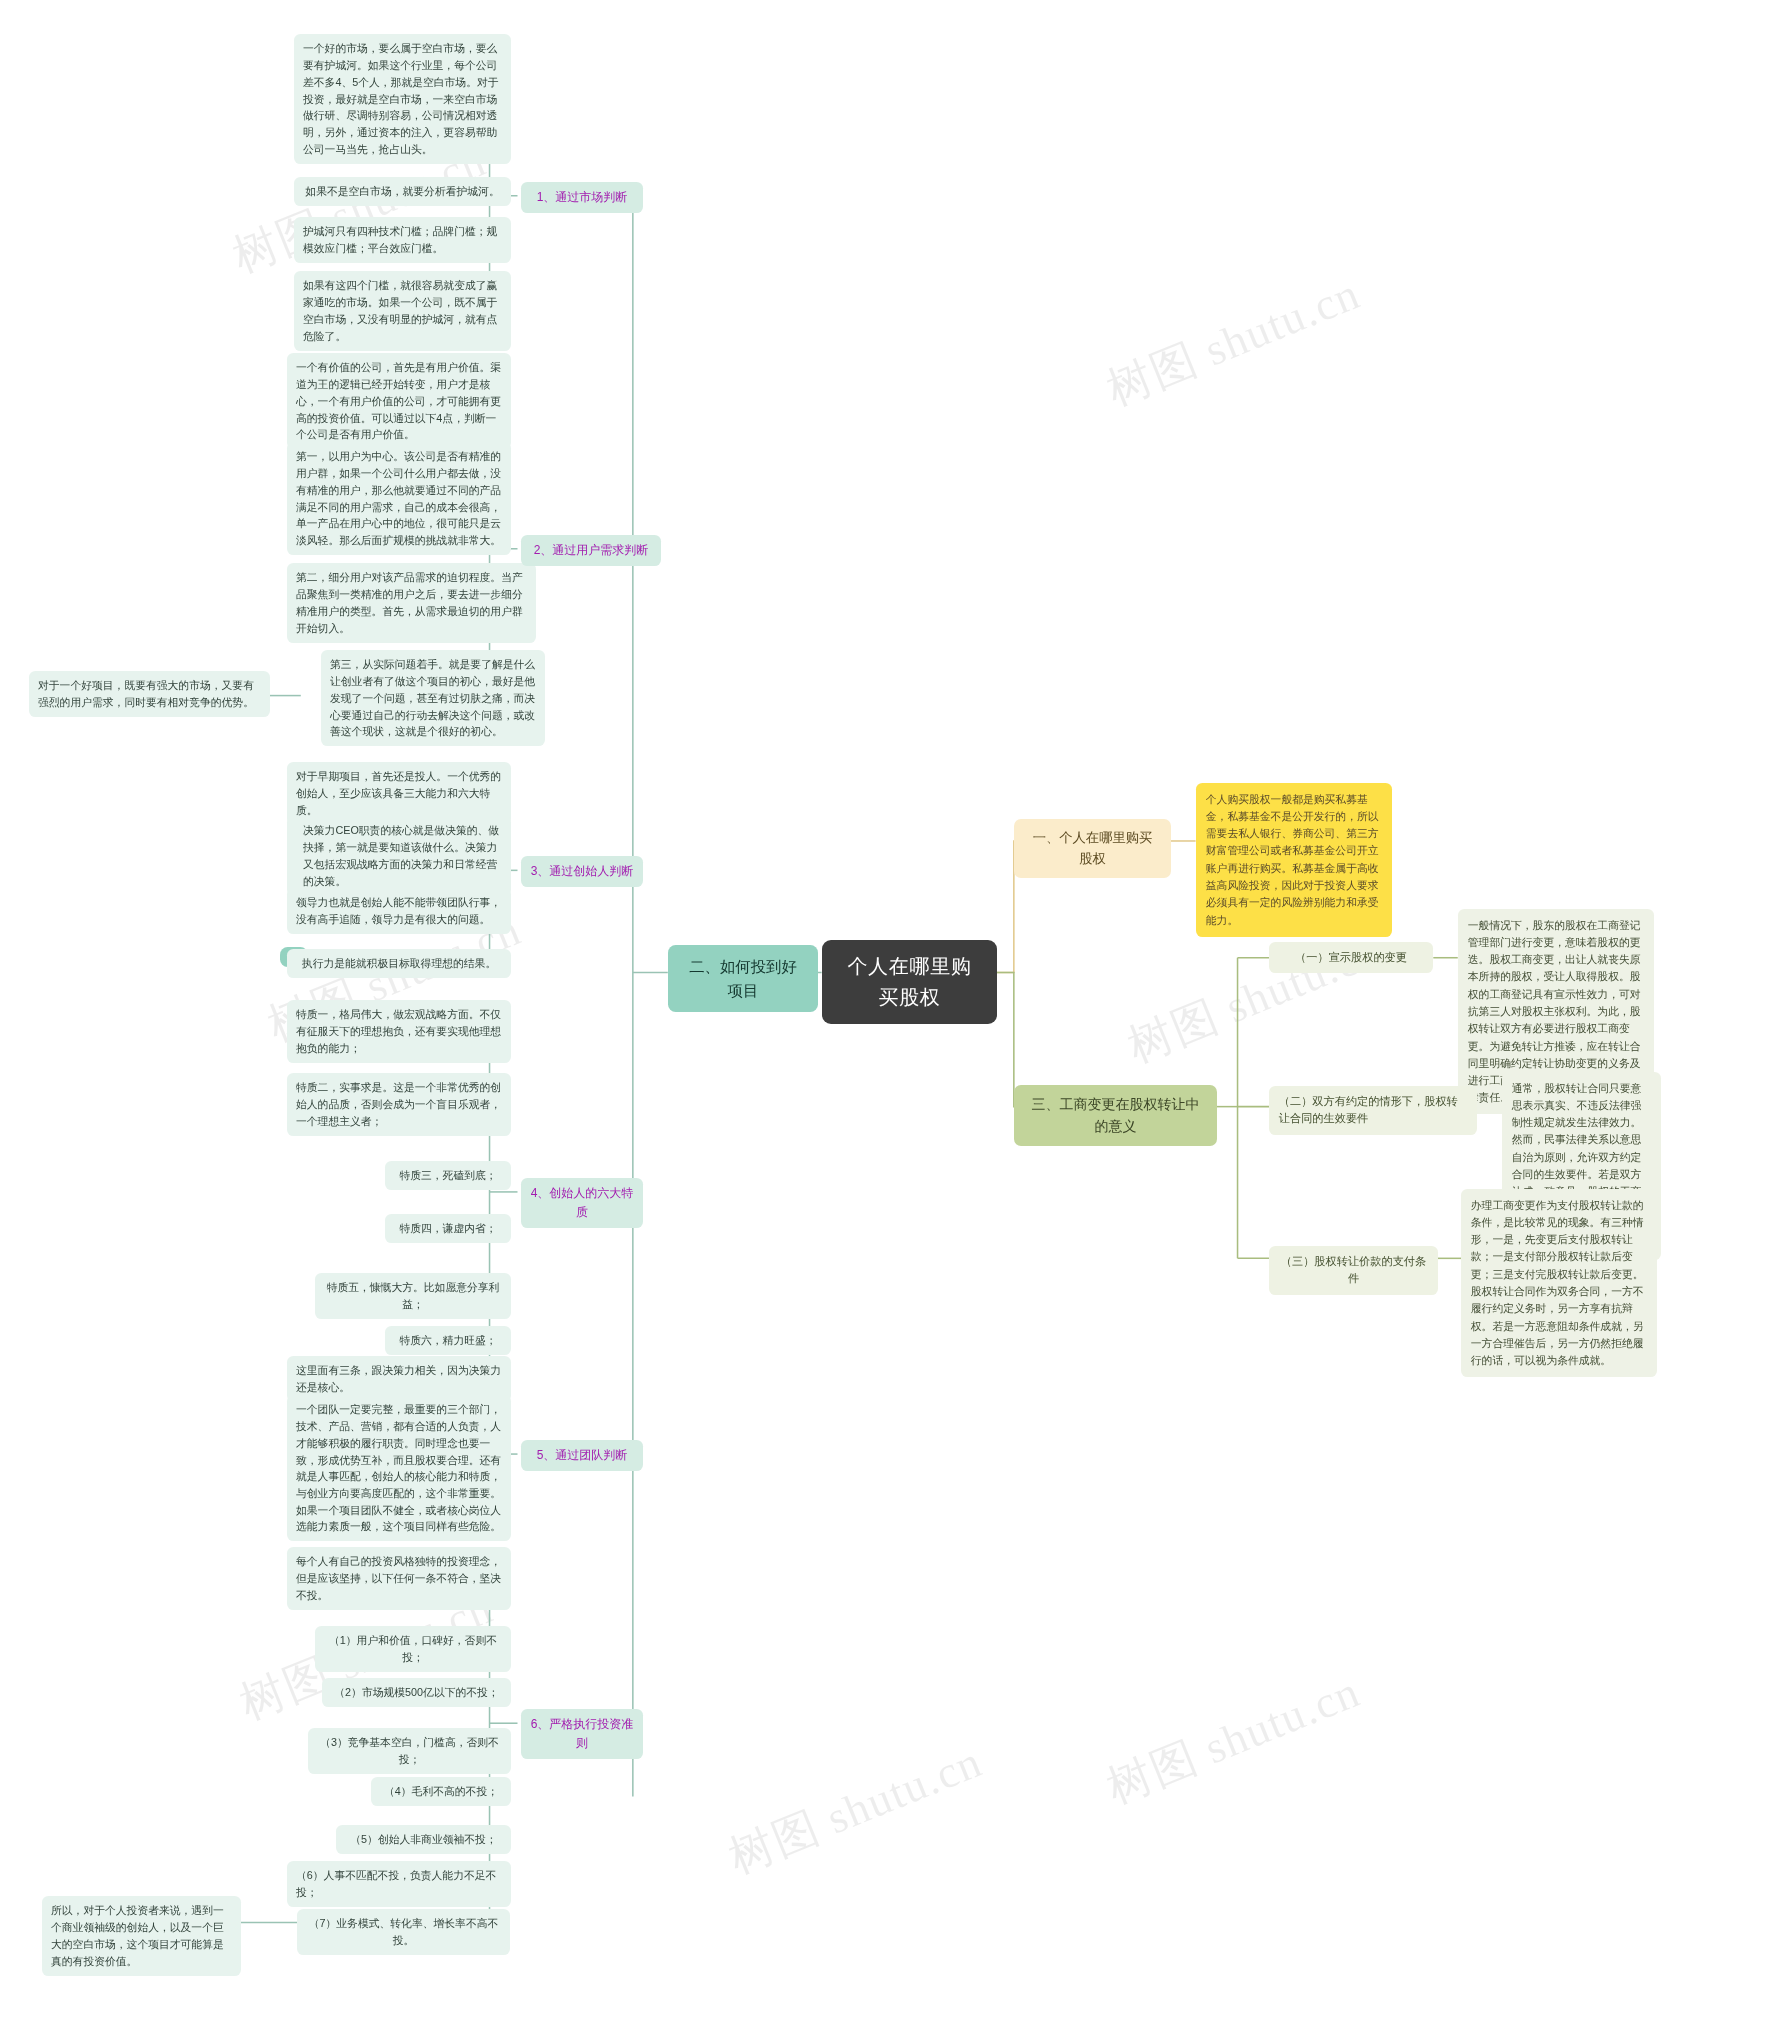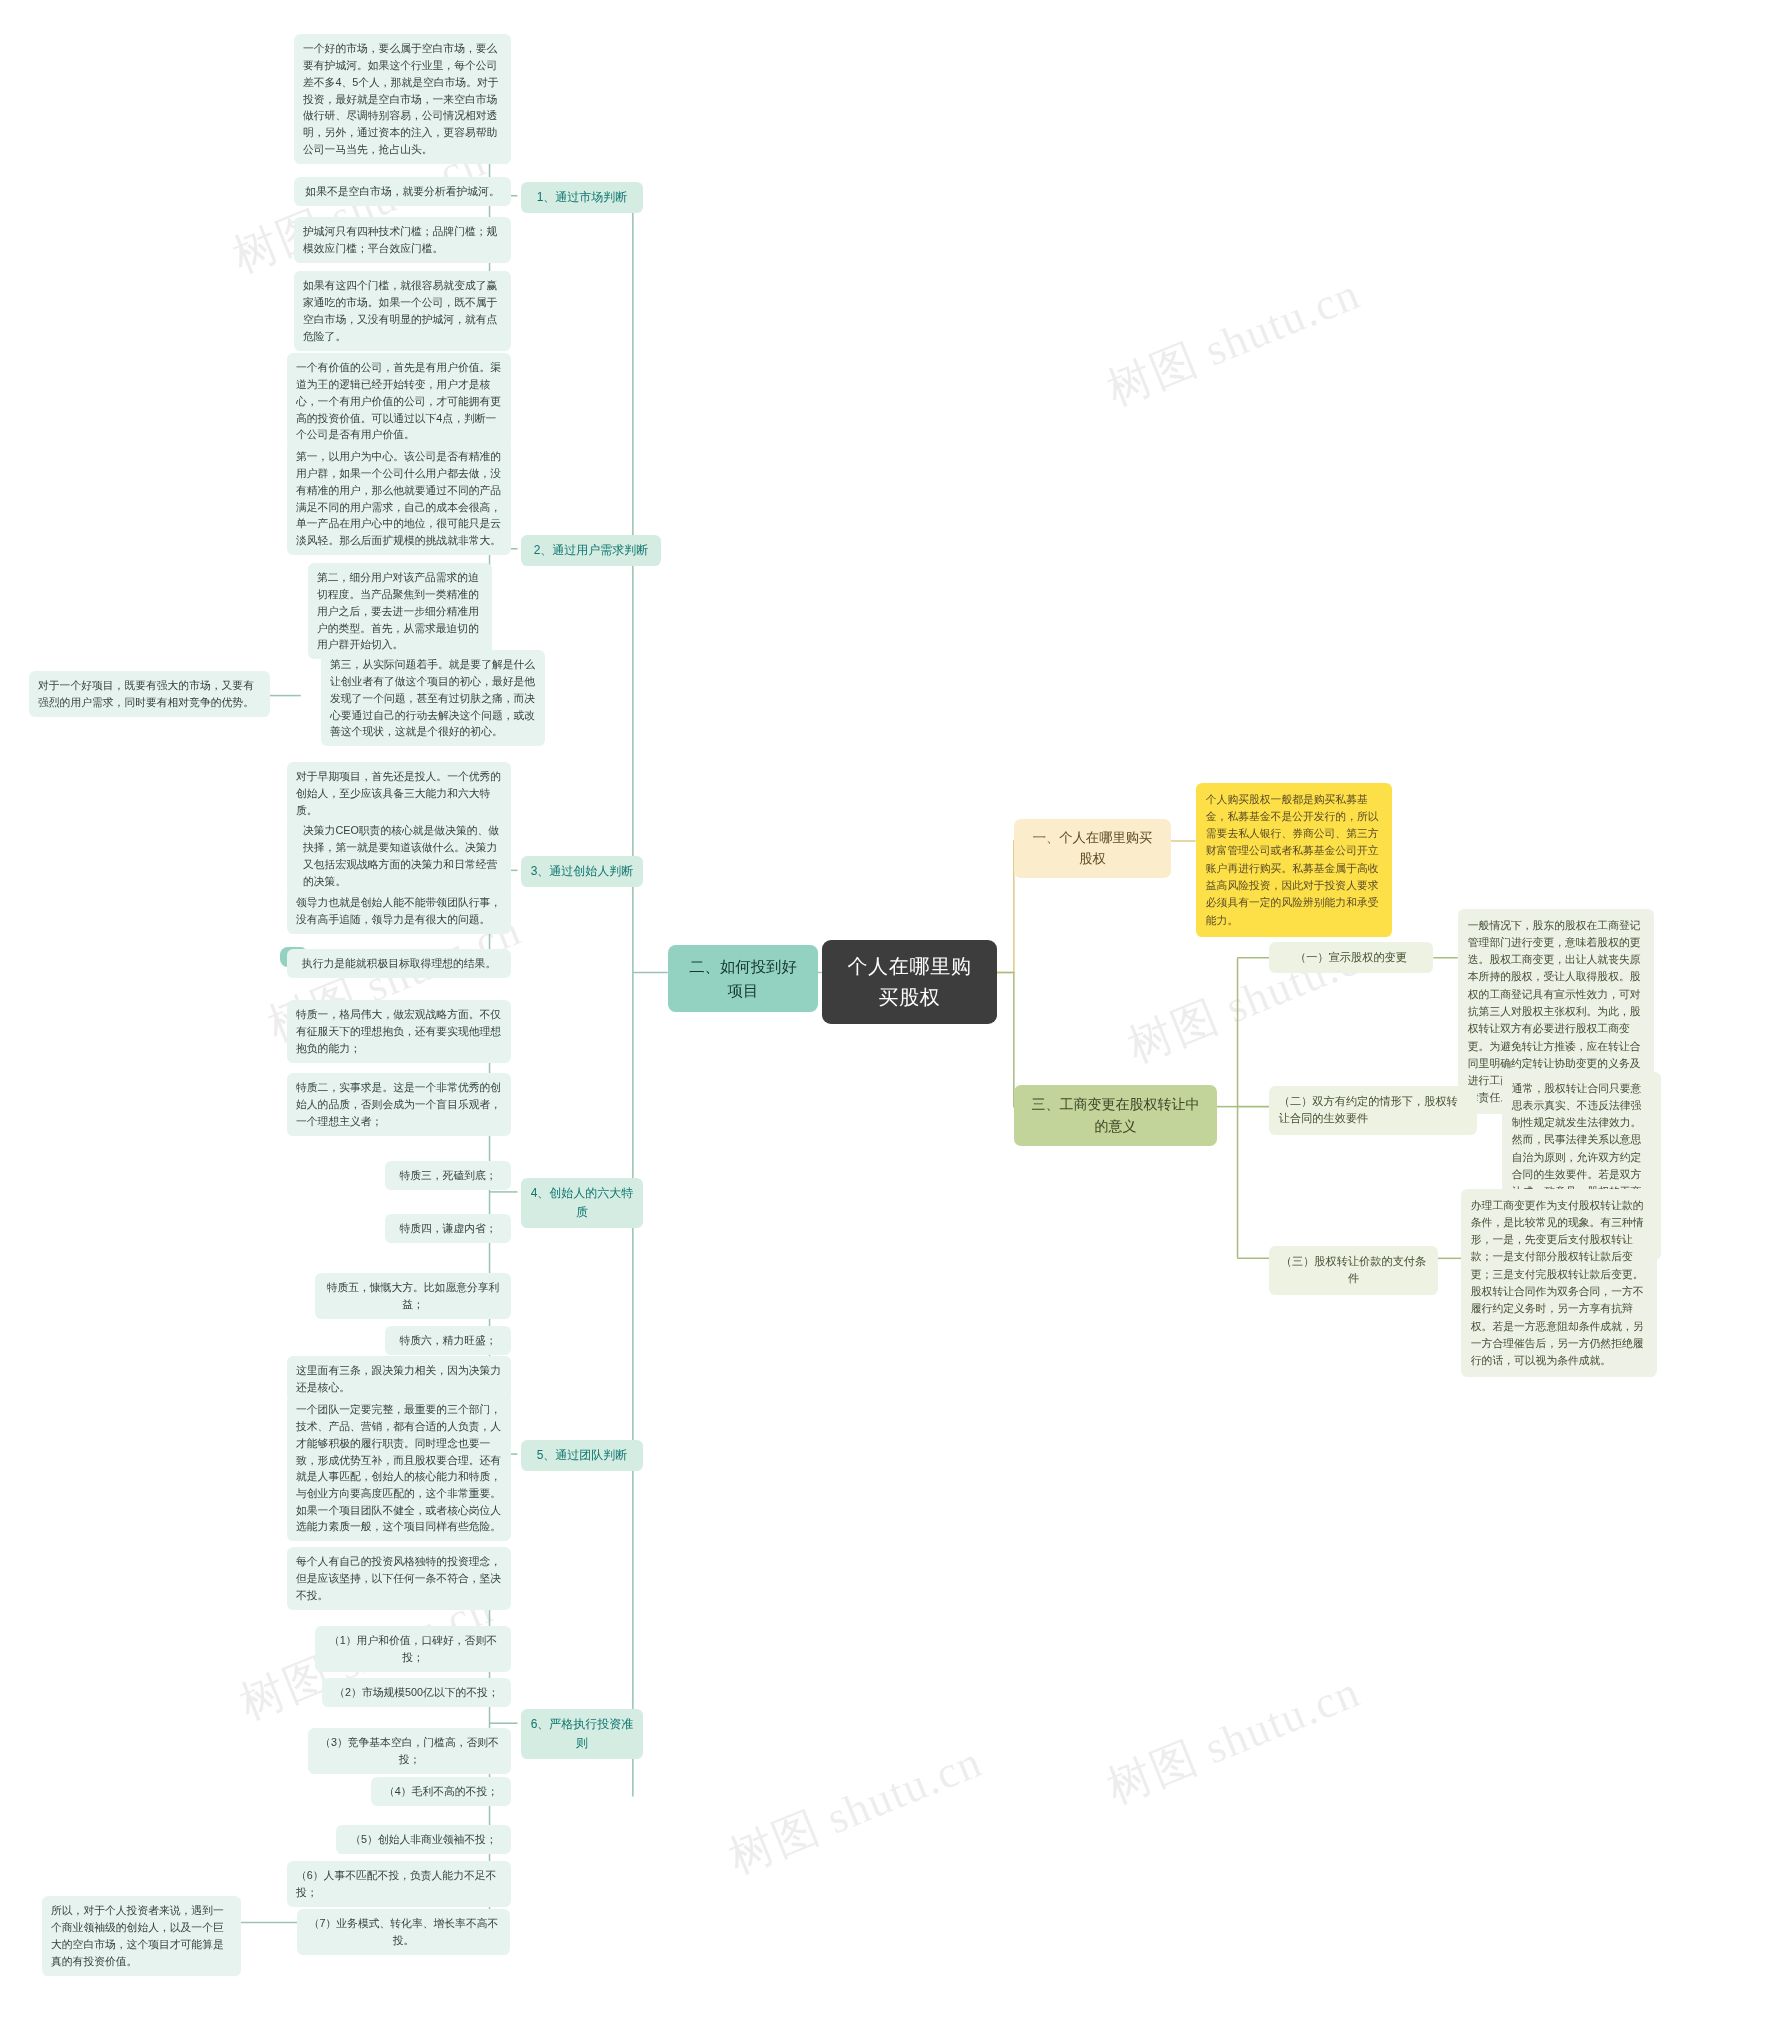--- a/index.html
+++ b/index.html
@@ -42,21 +42,21 @@
   .leaf {            
     background:#e7f3ee;
     font-size: 10.8px;
     color:#31423a;
   }
   .leaf.center { text-align:center; }
 
   .branch {          
     background:#d5ece3;
     font-size: 12px;
-    color:#0f766e;
+    color:#a21caf;
     text-align:center;
     border-radius: 6.3px;
   }
 
   .trunk {           
     background:#93d2c0;
     font-size: 15.4px;
     color:#14382f;
     text-align:center;
     border-radius: 7.7px;
@@ -218,21 +218,21 @@
 
   <div class="node trunk" style="left:280px; top:947px; width:0;"></div>
 
   <div class="node leaf" style="left:294px; top:34px; width:217px;">一个好的市场，要么属于空白市场，要么要有护城河。如果这个行业里，每个公司差不多4、5个人，那就是空白市场。对于投资，最好就是空白市场，一来空白市场做行研、尽调特别容易，公司情况相对透明，另外，通过资本的注入，更容易帮助公司一马当先，抢占山头。</div>
   <div class="node leaf center" style="left:294px; top:177px; width:217px;">如果不是空白市场，就要分析看护城河。</div>
   <div class="node leaf" style="left:294px; top:217px; width:217px;">护城河只有四种技术门槛；品牌门槛；规模效应门槛；平台效应门槛。</div>
   <div class="node leaf" style="left:294px; top:271px; width:217px;">如果有这四个门槛，就很容易就变成了赢家通吃的市场。如果一个公司，既不属于空白市场，又没有明显的护城河，就有点危险了。</div>
 
   <div class="node leaf" style="left:287px; top:353px; width:224px;">一个有价值的公司，首先是有用户价值。渠道为王的逻辑已经开始转变，用户才是核心，一个有用户价值的公司，才可能拥有更高的投资价值。可以通过以下4点，判断一个公司是否有用户价值。</div>
   <div class="node leaf" style="left:287px; top:442px; width:224px;">第一，以用户为中心。该公司是否有精准的用户群，如果一个公司什么用户都去做，没有精准的用户，那么他就要通过不同的产品满足不同的用户需求，自己的成本会很高，单一产品在用户心中的地位，很可能只是云淡风轻。那么后面扩规模的挑战就非常大。</div>
-  <div class="node leaf" style="left:287px; top:563px; width:184px;margin-left:21px;">第二，细分用户对该产品需求的迫切程度。当产品聚焦到一类精准的用户之后，要去进一步细分精准用户的类型。首先，从需求最迫切的用户群开始切入。</div>
+  <div class="node leaf" style="left:287px; top:563px; width:249px;">第二，细分用户对该产品需求的迫切程度。当产品聚焦到一类精准的用户之后，要去进一步细分精准用户的类型。首先，从需求最迫切的用户群开始切入。</div>
   <div class="node leaf" style="left:287px; top:650px; width:224px;margin-left:34px;">第三，从实际问题着手。就是要了解是什么让创业者有了做这个项目的初心，最好是他发现了一个问题，甚至有过切肤之痛，而决心要通过自己的行动去解决这个问题，或改善这个现状，这就是个很好的初心。</div>
 
   <div class="node leaf" style="left:287px; top:762px; width:224px;">对于早期项目，首先还是投人。一个优秀的创始人，至少应该具备三大能力和六大特质。</div>
   <div class="node leaf" style="left:287px; top:816px; width:224px;padding-left:16px;">决策力CEO职责的核心就是做决策的、做抉择，第一就是要知道该做什么。决策力又包括宏观战略方面的决策力和日常经营的决策。</div>
   <div class="node leaf" style="left:287px; top:888px; width:224px;">领导力也就是创始人能不能带领团队行事，没有高手追随，领导力是有很大的问题。</div>
   <div class="node leaf center" style="left:287px; top:949px; width:224px;">执行力是能就积极目标取得理想的结果。</div>
 
   <div class="node leaf" style="left:287px; top:1000px; width:224px;">特质一，格局伟大，做宏观战略方面。不仅有征服天下的理想抱负，还有要实现他理想抱负的能力；</div>
   <div class="node leaf" style="left:287px; top:1073px; width:224px;">特质二，实事求是。这是一个非常优秀的创始人的品质，否则会成为一个盲目乐观者，一个理想主义者；</div>
   <div class="node leaf center" style="left:385px; top:1161px; width:126px;">特质三，死磕到底；</div>

